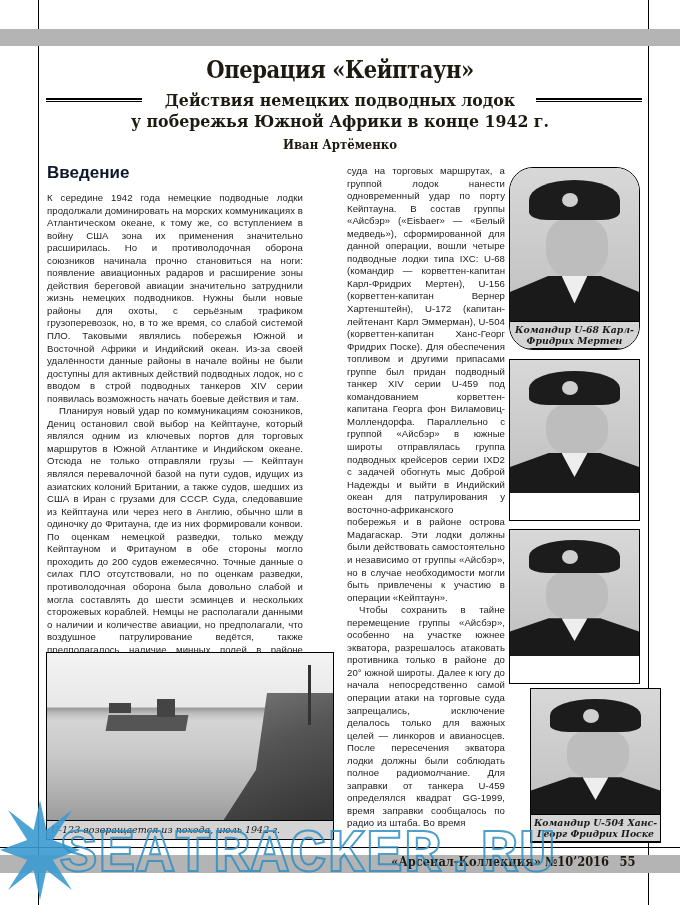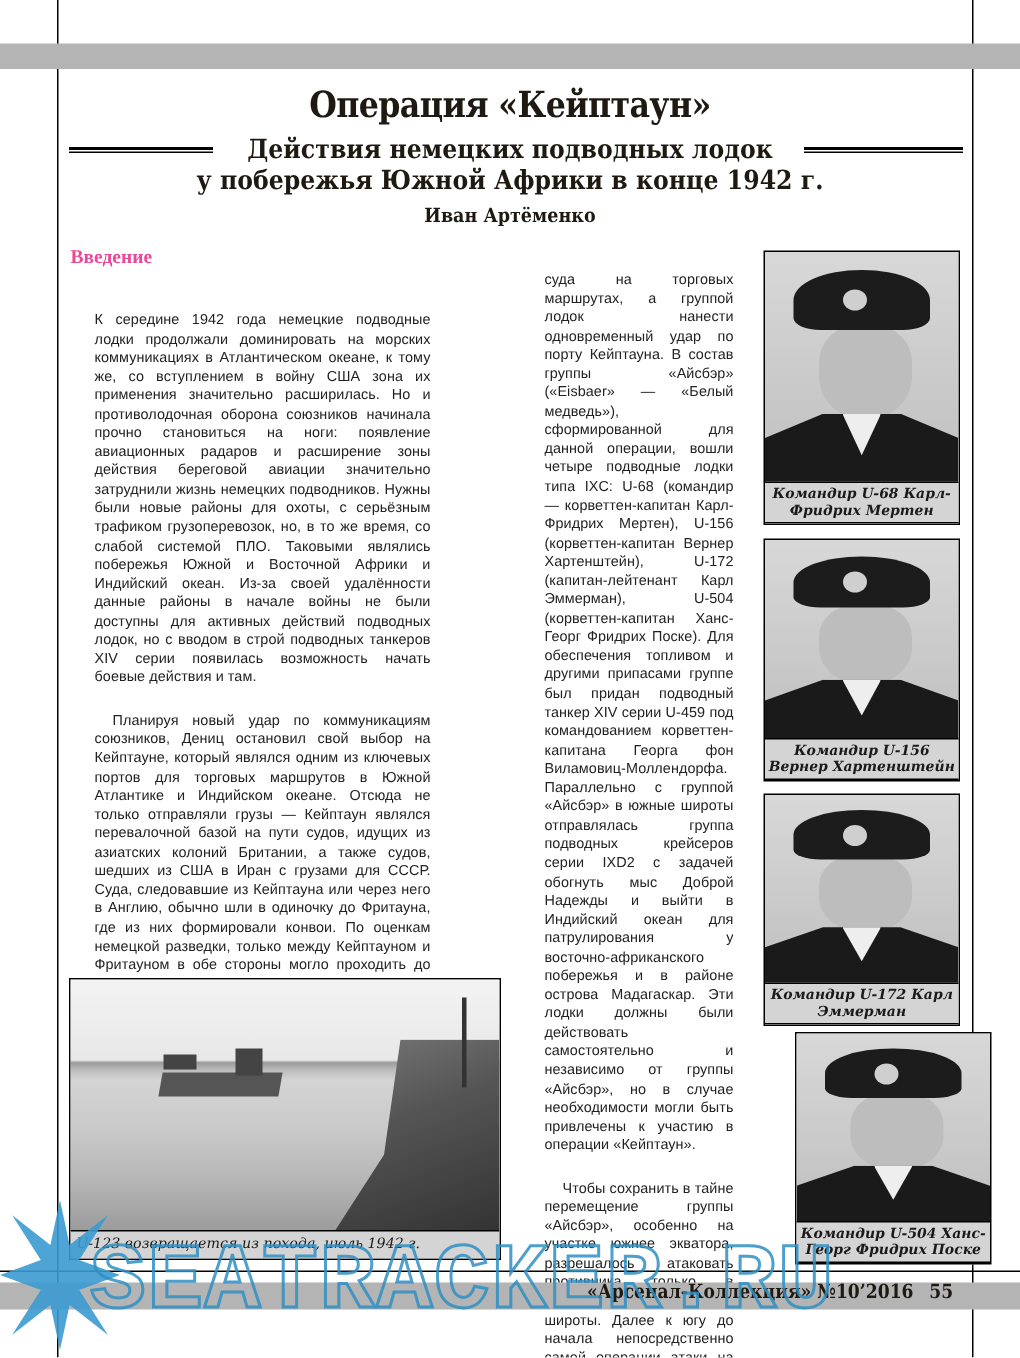--- a/index.html
+++ b/index.html
@@ -33,29 +33,29 @@
   .rule-right { left: 536px; width: 106px; top: 98px; }
 
   .author {
     position: absolute; left: 0; right: 0; top: 137px; text-align: center;
     font-family: "DejaVu Serif", "Liberation Serif", serif; font-weight: bold;
     font-size: 13px; color: #1e1a12; transform: scaleX(0.9);
   }
 
   .intro-head {
     position: absolute; left: 47px; top: 163px;
-    font-family: Liberation Serif, serif; font-weight: bold;
-    font-size: 13px; color: #ec4899;
+    font-family: Liberation Sans, sans-serif; font-weight: bold;
+    font-size: 17px; color: #0f172a;
   }
 
   .col-text {
     position: absolute; font-size: 9.6px; line-height: 12.55px;
     text-align: justify; color: #222; letter-spacing: 0.05px;
   }
-  .col-text p { margin: 16px; text-indent: 12px; }
+  .col-text p { margin: 0; text-indent: 12px; }
   .col-text p.noindent { text-indent: 0; }
   .col1 { left: 47px; top: 192px; width: 256px; }
   .col2 { left: 347px; top: 165px; width: 158px; }
 
   .photo-frame {
     position: absolute; border: 1px solid #000; background: #fff; overflow: hidden;
   }
   .big-photo { left: 46px; top: 652px; width: 286px; height: 186px; }
   .big-photo .img {
     position: absolute; left: 0; top: 0; width: 100%; height: 168px;
@@ -103,21 +103,21 @@
     position: absolute; left: 40%; width: 20%; bottom: 12%; height: 18%;
     background: #eee; clip-path: polygon(0 0, 100% 0, 50% 100%);
   }
   .portrait .caption {
     position: absolute; left: -3px; right: -3px; bottom: 0; height: 26px;
     background: #d4d4d4; border: 1px solid #000;
     font-family: "DejaVu Serif", "Liberation Serif", serif; font-style: italic; font-weight: bold;
     font-size: 9.3px; line-height: 11.5px; text-align: center; color: #1a1a1a;
     display: flex; align-items: center; justify-content: center; padding: 0 3px;
   }
-  .p1 { left: 509px; top: 167px; height: 181px; }
+  .p1 { left: 509px; top: 167px; height: 181px; border-radius: 24px; }
   .p1 .img { height: 154px; }
   .p2 { left: 509px; top: 359px; height: 160px; }
   .p2 .img { height: 133px; }
   .p3 { left: 509px; top: 529px; height: 153px; }
   .p3 .img { height: 126px; }
   .p4 { left: 530px; top: 688px; height: 153px; }
   .p4 .img { height: 126px; }
 
   .footer-band {
     position: absolute; left: 0; right: 0; top: 855px; height: 18px; background: #b4b4b4;
@@ -195,32 +195,30 @@
 </div>
 
 <div class="photo-frame portrait p2">
   <div class="img">
     <div class="face"></div>
     <div class="cap-shape"></div>
     <div class="badge"></div>
     <div class="coat"></div>
     <div class="collar"></div>
   </div>
-  <div class="caption">Командир U-156 Вернер Хартенштейн</div>
 </div>
 
 <div class="photo-frame portrait p3">
   <div class="img">
     <div class="face"></div>
     <div class="cap-shape"></div>
     <div class="badge"></div>
     <div class="coat"></div>
     <div class="collar"></div>
   </div>
-  <div class="caption">Командир U-172 Карл Эммерман</div>
 </div>
 
 <div class="photo-frame portrait p4">
   <div class="img">
     <div class="face"></div>
     <div class="cap-shape"></div>
     <div class="badge"></div>
     <div class="coat"></div>
     <div class="collar"></div>
   </div>

